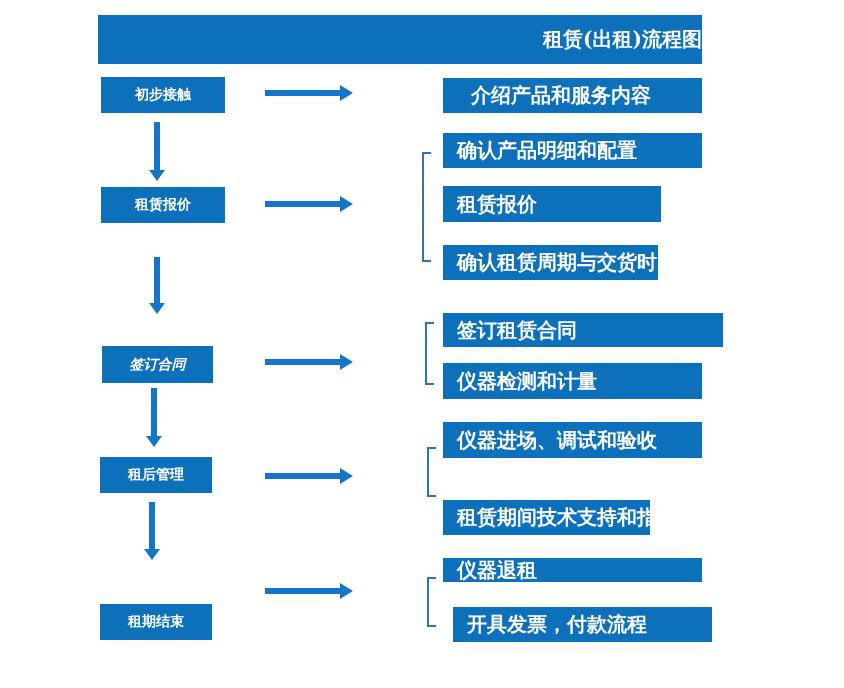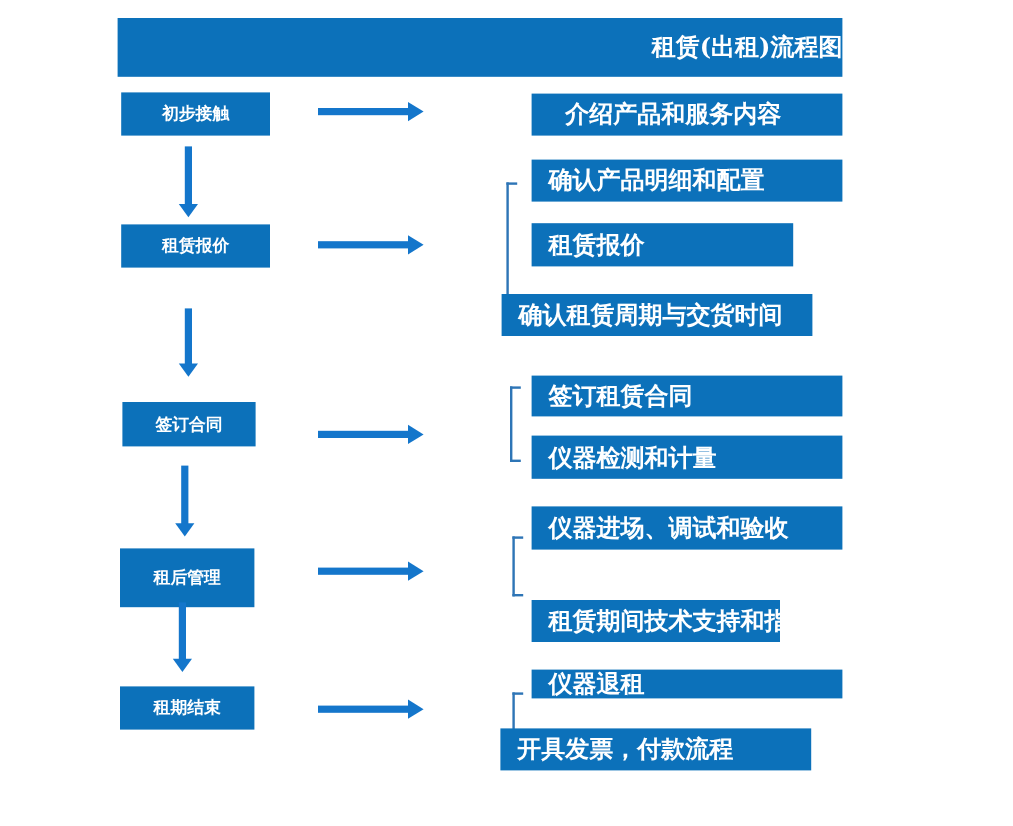--- a/index.html
+++ b/index.html
@@ -63,23 +63,23 @@
 <body>
 
 <div class="abs" style="left:0;top:0;width:844px;height:688px;">
 
   <div class="bluebox titlebar">
     <span>租赁(出租)流程图</span>
   </div>
 
   <div class="bluebox step" style="left:101px;top:77px;width:124px;height:36px;">初步接触</div>
   <div class="bluebox step" style="left:101px;top:187px;width:124px;height:36px;">租赁报价</div>
-  <div class="bluebox step" style="left:102px;top:335px;width:111px;height:37px;">签订合同</div>
-  <div class="bluebox step" style="left:100px;top:457px;width:112px;height:49px;">租后管理</div>
-  <div class="bluebox step" style="left:100px;top:572px;width:112px;height:36px;">租期结束</div>
+  <div class="bluebox step" style="left:102px;top:346px;width:111px;height:37px;font-style:italic;">签订合同</div>
+  <div class="bluebox step" style="left:100px;top:457px;width:112px;height:36px;">租后管理</div>
+  <div class="bluebox step" style="left:100px;top:604px;width:112px;height:36px;">租期结束</div>
 
   <div class="varrow" style="left:149px;top:122px;height:59px;">
     <div class="shaft"></div>
     <div class="head"></div>
   </div>
   <div class="varrow" style="left:149px;top:257px;height:57px;">
     <div class="shaft"></div>
     <div class="head"></div>
   </div>
   <div class="varrow" style="left:146px;top:388px;height:59px;">
@@ -114,24 +114,24 @@
 
   <div class="bracket" style="left:422px;top:152px;height:110px;"></div>
   <div class="bracket" style="left:425px;top:322px;height:63px;"></div>
   <div class="bracket" style="left:427px;top:447px;height:50px;"></div>
   <div class="bracket" style="left:427px;top:577px;height:50px;"></div>
 
   <div class="bluebox detail" style="left:443px;top:78px;width:259px;height:35px;padding-left:28px;">介绍产品和服务内容</div>
 
   <div class="bluebox detail" style="left:443px;top:133px;width:259px;height:35px;text-align:right;">确认产品明细和配置</div>
   <div class="bluebox detail" style="left:443px;top:186px;width:218px;height:36px;">租赁报价</div>
-  <div class="bluebox detail" style="left:418px;top:245px;width:259px;height:35px;">确认租赁周期与交货时间</div>
+  <div class="bluebox detail" style="left:443px;top:245px;width:215px;height:35px;">确认租赁周期与交货时间</div>
 
-  <div class="bluebox detail" style="left:443px;top:313px;width:259px;height:34px;">签订租赁合同</div>
+  <div class="bluebox detail" style="left:443px;top:313px;width:280px;height:34px;">签订租赁合同</div>
   <div class="bluebox detail" style="left:443px;top:363px;width:259px;height:36px;">仪器检测和计量</div>
 
   <div class="bluebox detail" style="left:443px;top:422px;width:259px;height:36px;">仪器进场、调试和验收</div>
   <div class="bluebox detail" style="left:443px;top:500px;width:207px;height:35px;">租赁期间技术支持和指导</div>
 
   <div class="bluebox detail" style="left:443px;top:558px;width:259px;height:24px;">仪器退租</div>
-  <div class="bluebox detail" style="left:417px;top:607px;width:259px;height:35px;">开具发票，付款流程</div>
+  <div class="bluebox detail" style="left:453px;top:607px;width:259px;height:35px;">开具发票，付款流程</div>
 
 </div>
 
 </body></html>

